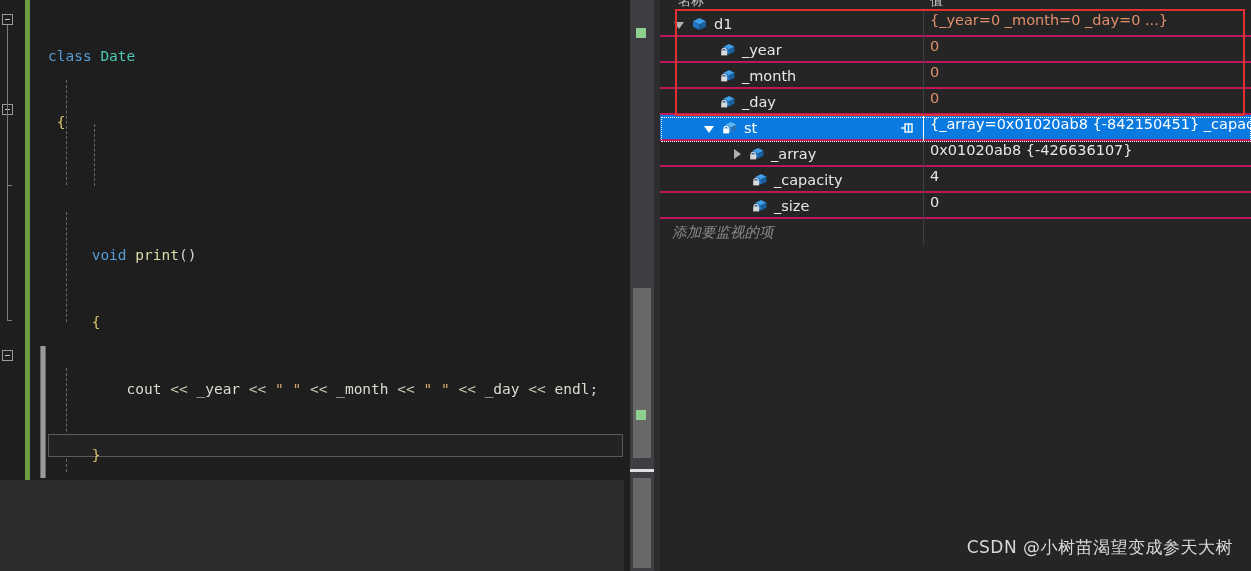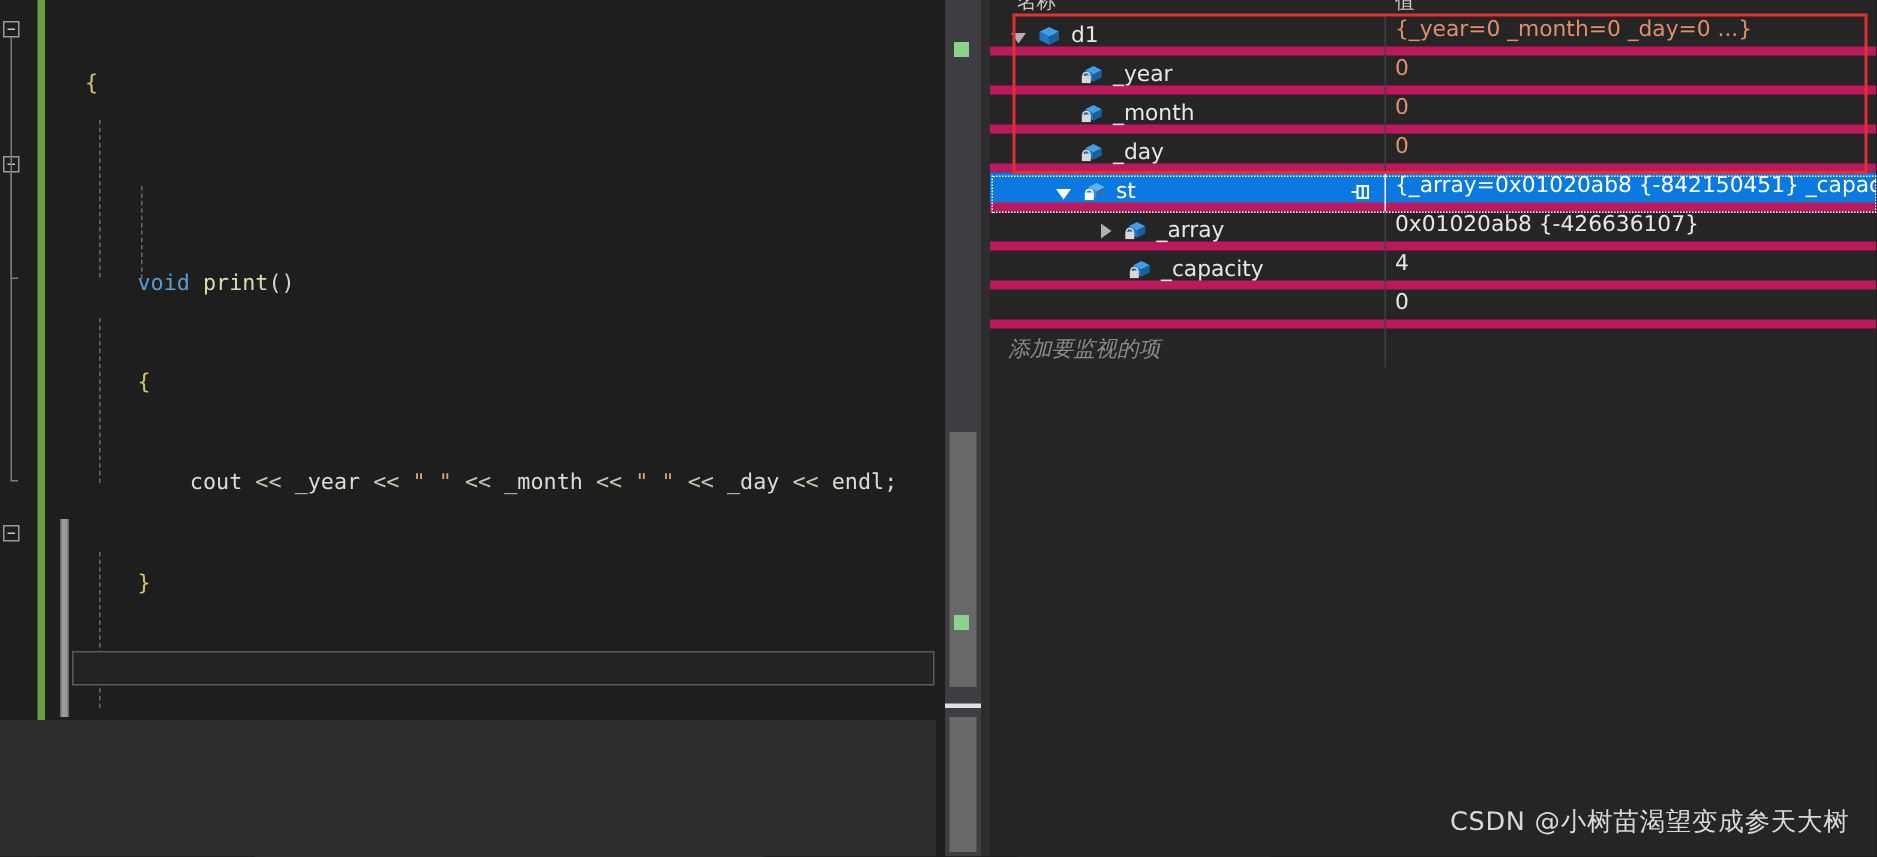--- a/index.html
+++ b/index.html
@@ -183,21 +183,21 @@
   .watch-grid {
     position: absolute;
     left: 0; top: 11px;
     width: 591px;
     background: #252526;
   }
 
   .wrow {
     position: relative;
     height: 26px;
-    border-bottom: 6px solid #be185d;
+    border-bottom: 2px solid #be185d;
     color: #e6e6e6;
     font-size: 14.5px;
     font-family: "DejaVu Sans", sans-serif;
   }
   .wrow.selected { background: #0a7ae0; }
   .wrow.placeholder { border-bottom: none; }
 
   .wcell-name {
     position: absolute;
     left: 0; top: 0;
@@ -344,20 +344,21 @@
       <div class="ig" style="left:66px; top:80px; height:105px;"></div>
       <div class="ig" style="left:94px; top:124px; height:62px;"></div>
       <div class="ig" style="left:66px; top:212px; height:110px;"></div>
       <div class="ig" style="left:66px; top:368px; height:104px;"></div>
 
       <div class="main-bar" style="left:40px; top:346px; height:132px;"></div>
 
       <div class="cur-line-box" style="top:434px;"></div>
 
       <div class="code-area">
+        <div class="ln" style="height:22px;"><span class="kw">class</span> <span class="type">Date</span></div>
         <div class="ln" style="height:22px;"> <span class="brace">{</span></div>
         <div class="ln" style="height:22px;"> </div>
         <div class="ln" style="height:22px;">     <span class="kw">void</span> <span class="fn">print</span><span class="punc">()</span></div>
         <div class="ln" style="height:22px;">     <span class="brace">{</span></div>
         <div class="ln" style="height:22px;">         <span class="id">cout</span> <span class="op">&lt;&lt;</span> <span class="id">_year</span> <span class="op">&lt;&lt;</span> <span class="str">" "</span> <span class="op">&lt;&lt;</span> <span class="id">_month</span> <span class="op">&lt;&lt;</span> <span class="str">" "</span> <span class="op">&lt;&lt;</span> <span class="id">_day</span> <span class="op">&lt;&lt;</span> <span class="id">endl</span><span class="punc">;</span></div>
         <div class="ln" style="height:22px;">     <span class="brace">}</span></div>
         
         
         
         
@@ -530,20 +531,32 @@
           </span>
           <span class="name-text val-white">_capacity</span>
         </div>
         <div class="col-div"></div>
         <div class="wcell-val">
           <span class="val-white">4</span>
         </div>
       </div>
 
       <div class="wrow">
+        <div class="wcell-name" style="padding-left:92px;">
+          <span class="cube">
+            <svg width="15" height="14" viewBox="0 0 15 14">
+                <polygon points="9,1 14.5,3.8 9,6.6 3.5,3.8" fill="#3f9ee8"></polygon>
+                <polygon points="3.5,3.8 9,6.6 9,11.5 3.5,8.7" fill="#2176c4"></polygon>
+                <polygon points="14.5,3.8 14.5,8.7 9,11.5 9,6.6" fill="#1a5f9e"></polygon>
+                <path d="M2 7.5 a2.2 2.2 0 0 1 4.4 0" fill="none" stroke="#d8d8d8" stroke-width="1.1"></path>
+                <rect x="1.2" y="7.4" width="6" height="5" fill="#d8d8d8"></rect>
+              </svg>
+          </span>
+          <span class="name-text val-white">_size</span>
+        </div>
         <div class="col-div"></div>
         <div class="wcell-val">
           <span class="val-white">0</span>
         </div>
       </div>
 
       <div class="wrow placeholder">
         <div class="wcell-name">
           <span class="placeholder-text">添加要监视的项</span>
         </div>

